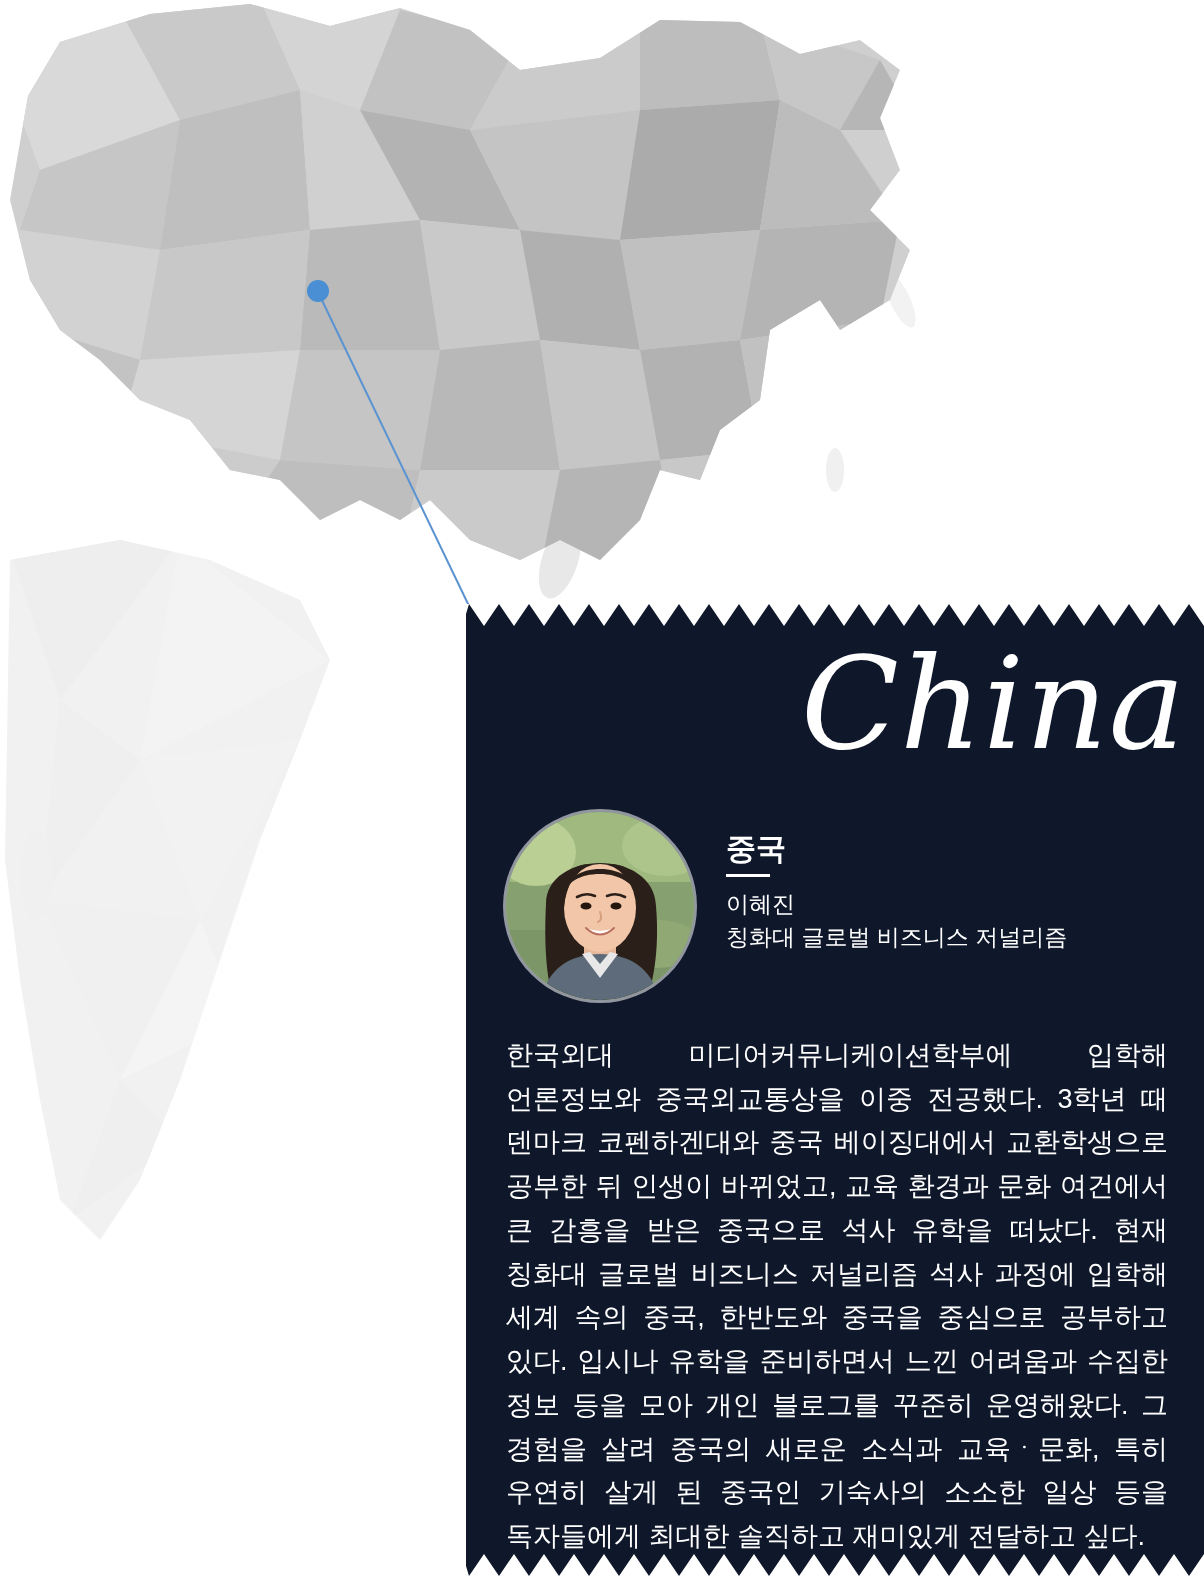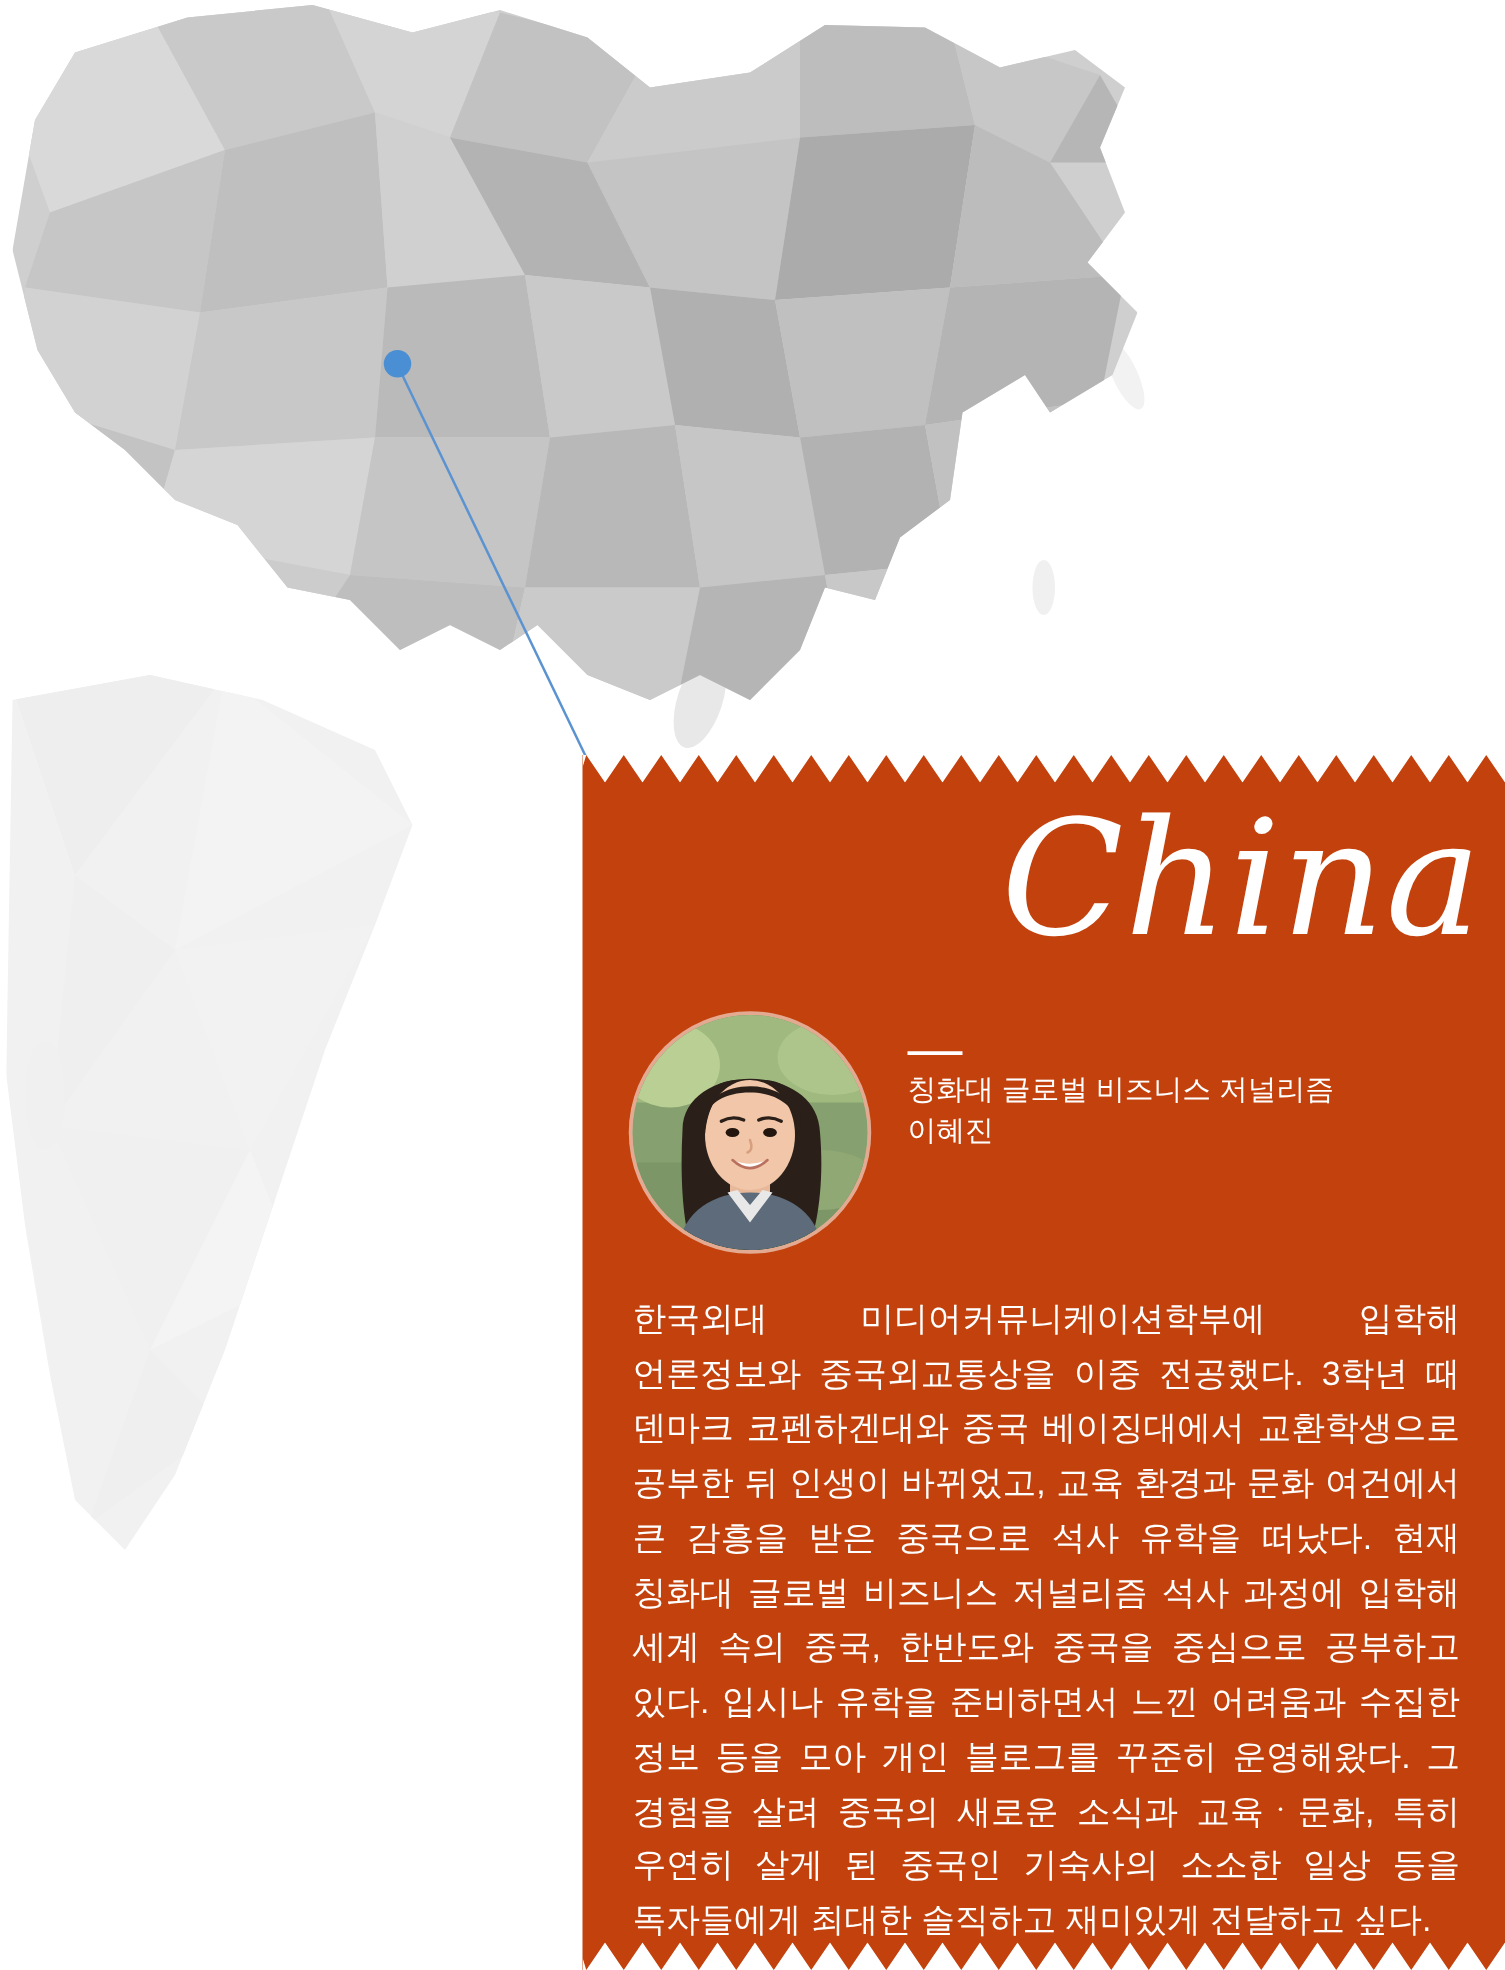--- a/index.html
+++ b/index.html
@@ -23,21 +23,21 @@
   }
   #map-layer svg { display: block; }
 
   
   #profile-panel {
     position: absolute;
     left: 466px;
     top: 604px;
     width: 738px;
     height: 972px;
-    background: #c2410c;
+    background: #0f172a;
     overflow: hidden;
   }
 
   
   .zigzag {
     position: absolute;
     left: 0;
     width: 738px;
     height: 22px;
   }
@@ -241,20 +241,21 @@
 
           <path d="M94,100 q3,8 -2,10" stroke="#d79f7f" stroke-width="2" fill="none" stroke-linecap="round"></path>
 
           <path d="M80,116 q14,12 28,0 q-14,6 -28,0 Z" fill="#ffffff"></path>
           <path d="M80,116 q14,13 28,0" stroke="#b9705e" stroke-width="2" fill="none" stroke-linecap="round"></path>
         </g>
       </svg>
     </div>
 
     <div id="identity-text">
+      <div id="country-name-ko">중국</div>
       <div id="name-rule"></div>
+      <div class="ident-line">이혜진</div>
       <div class="ident-line">칭화대 글로벌 비즈니스 저널리즘</div>
-      <div class="ident-line">이혜진</div>
     </div>
   </div>
 
   <div id="bio">한국외대 미디어커뮤니케이션학부에 입학해 언론정보와 중국외교통상을 이중 전공했다. 3학년 때 덴마크 코펜하겐대와 중국 베이징대에서 교환학생으로 공부한 뒤 인생이 바뀌었고, 교육 환경과 문화 여건에서 큰 감흥을 받은 중국으로 석사 유학을 떠났다. 현재 칭화대 글로벌 비즈니스 저널리즘 석사 과정에 입학해 세계 속의 중국, 한반도와 중국을 중심으로 공부하고 있다. 입시나 유학을 준비하면서 느낀 어려움과 수집한 정보 등을 모아 개인 블로그를 꾸준히 운영해왔다. 그 경험을 살려 중국의 새로운 소식과 교육ㆍ문화, 특히 우연히 살게 된 중국인 기숙사의 소소한 일상 등을 독자들에게 최대한 솔직하고 재미있게 전달하고 싶다.</div>
 </div>
 
 </body></html>

